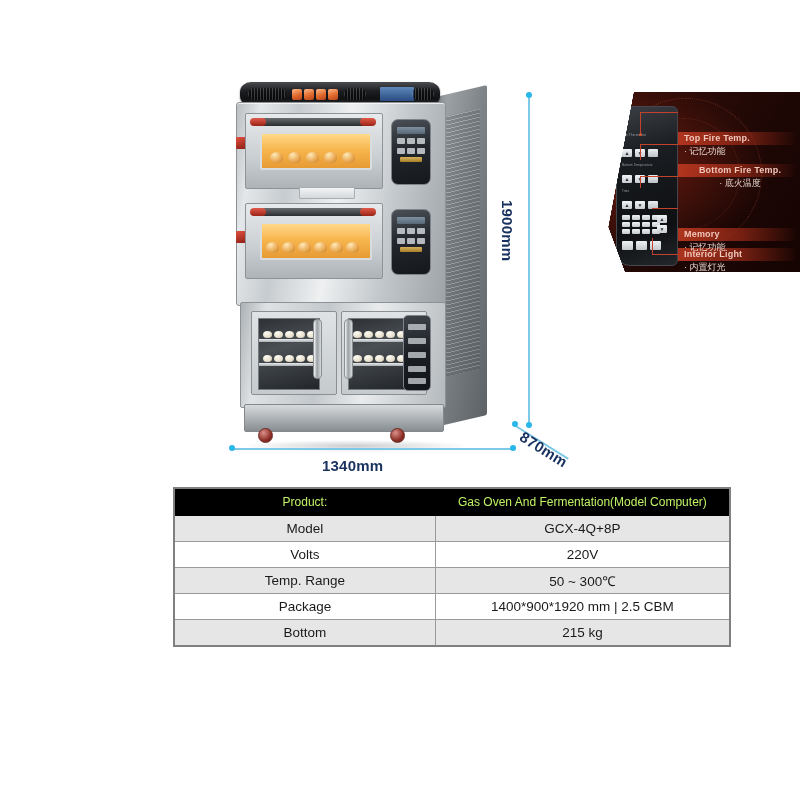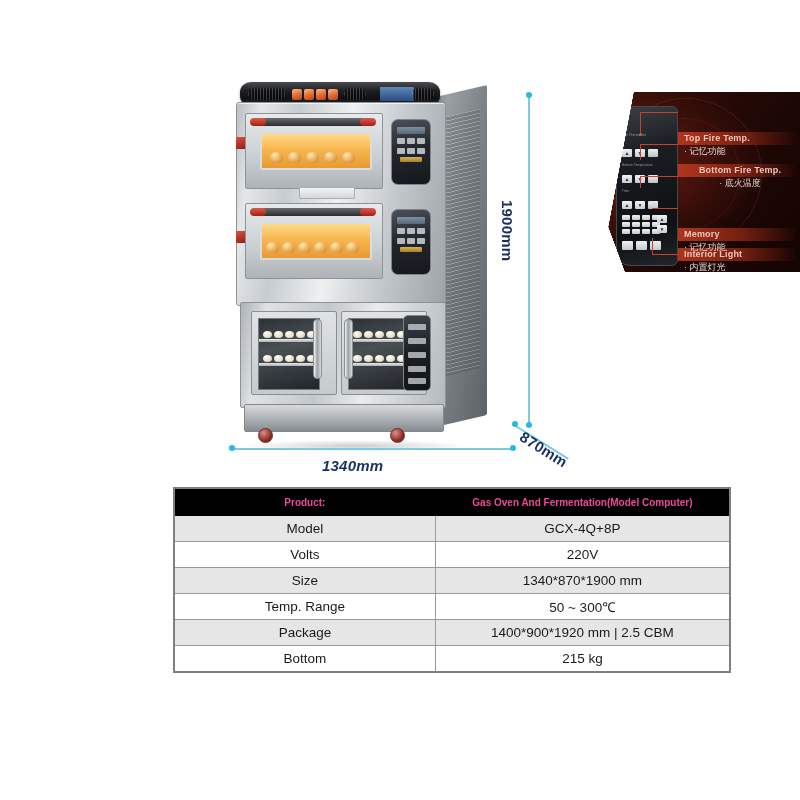--- a/index.html
+++ b/index.html
@@ -202,21 +202,21 @@
   }
   #dim-v-line{left:528px;top:96px;width:2px;height:330px;}
   #dim-v-dot-top{left:526px;top:92px;}
   #dim-v-dot-bot{left:526px;top:422px;}
   #dim-v-label{
     left:516px;top:200px;transform:rotate(90deg);transform-origin:left top;
   }
   #dim-h-line{left:232px;top:448px;width:282px;height:2px;}
   #dim-h-dot-l{left:229px;top:445px;}
   #dim-h-dot-r{left:510px;top:445px;}
-  #dim-h-label{left:322px;top:457px;font-style:italic;}
+  #dim-h-label{left:322px;top:457px;}
   #dim-d-line{
     left:514px;top:424px;width:64px;height:2px;
     transform:rotate(32deg);transform-origin:left center;
   }
   #dim-d-dot{left:512px;top:421px;}
   #dim-d-label{
     left:526px;top:428px;transform:rotate(32deg);transform-origin:left top;
   }
 
   
@@ -306,21 +306,21 @@
   table.spec th,table.spec td{
     border:1px solid #9a9a9a;
     height:25px;
     text-align:center;
     vertical-align:middle;
     font-size:13.5px;
     color:#1a1a1a;
     padding:0 4px;
   }
   table.spec thead th{
-    background:#000000;color:#ec4899;font-weight:bold;font-size:10px;
+    background:#000000;color:#bef264;font-weight:normal;font-size:12px;
     border:1px solid #000000;height:26px;
   }
   table.spec tbody tr:nth-child(odd) td{background:#e6e6e6;}
   table.spec tbody tr:nth-child(even) td{background:#ffffff;}
   .col-a{width:47%;}
   .col-b{width:53%;}
 </style>
 </head>
 <body>
 
@@ -573,24 +573,20 @@
       <tbody id="spec-body">
           <tr>
             <td>Model</td>
             <td>GCX-4Q+8P</td>
           </tr>
           <tr>
             <td>Volts</td>
             <td>220V</td>
           </tr>
           <tr>
-            <td>Size</td>
-            <td>1340*870*1900 mm</td>
-          </tr>
-          <tr>
             <td>Temp. Range</td>
             <td>50 ~ 300℃</td>
           </tr>
           <tr>
             <td>Package</td>
             <td>1400*900*1920 mm | 2.5 CBM</td>
           </tr>
           <tr>
             <td>Bottom</td>
             <td>215 kg</td>

